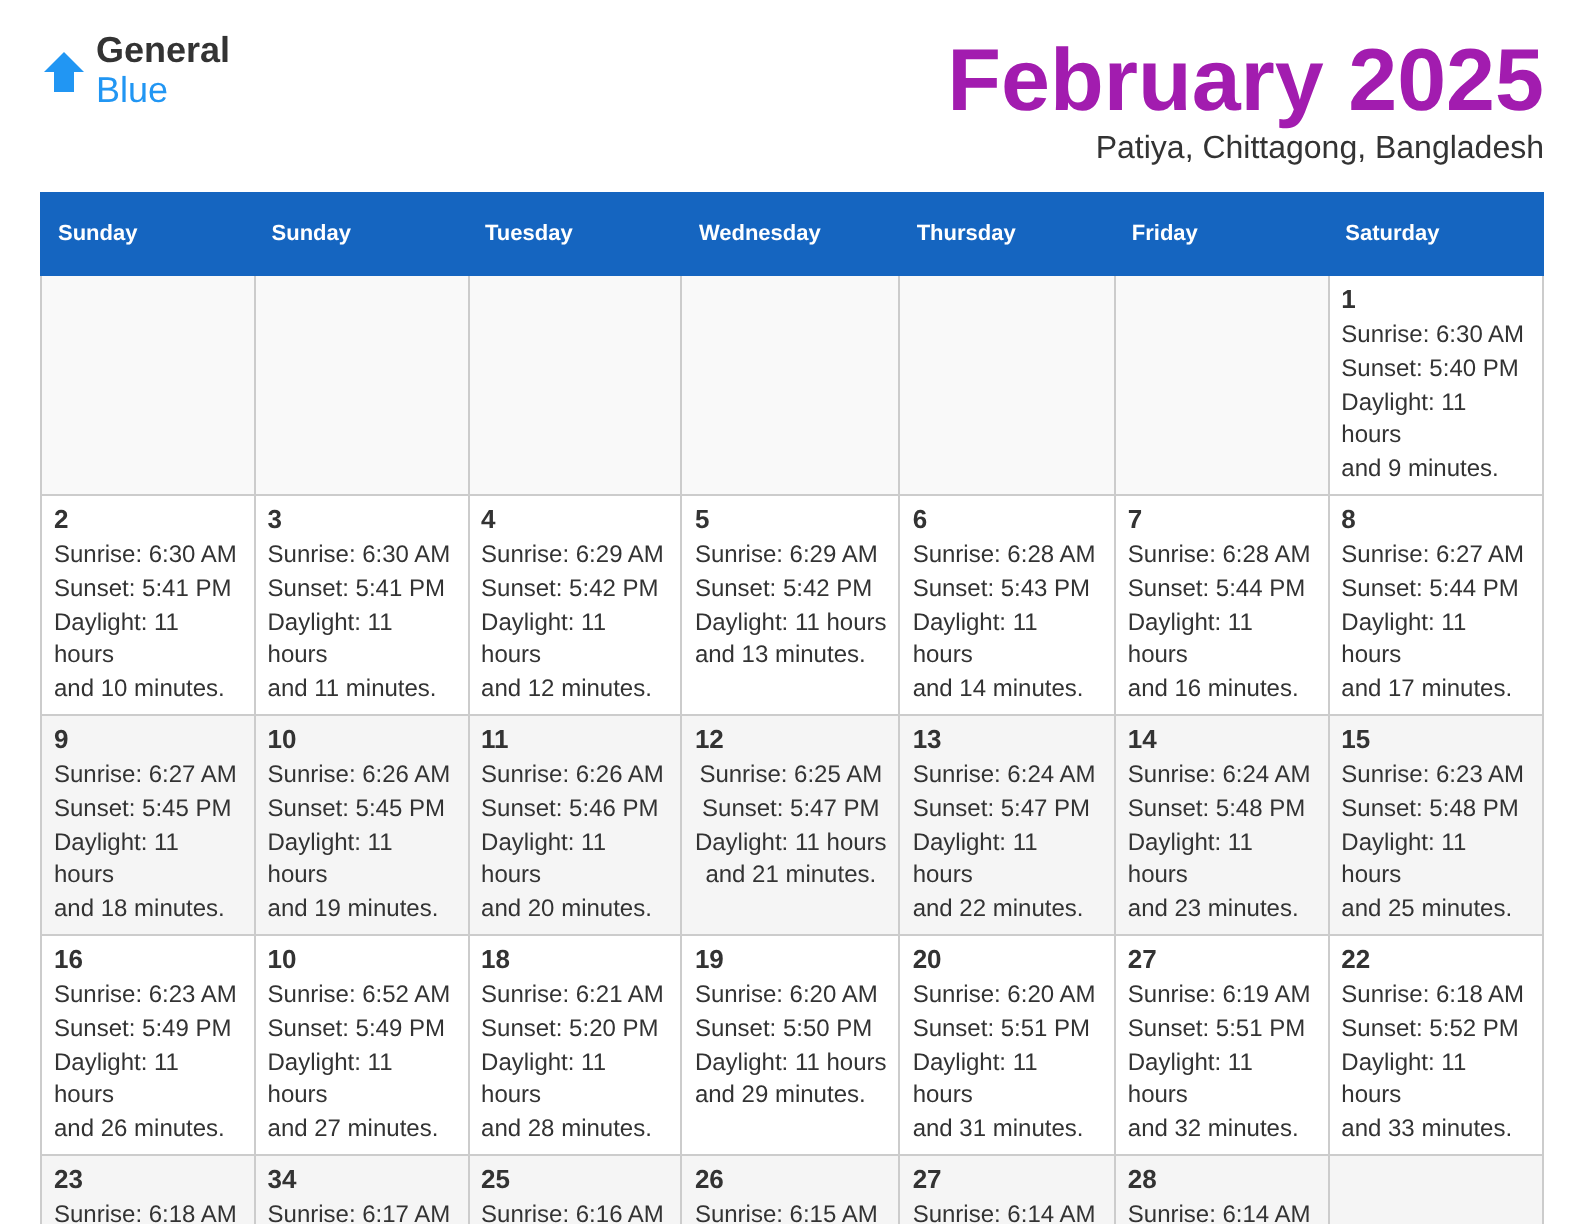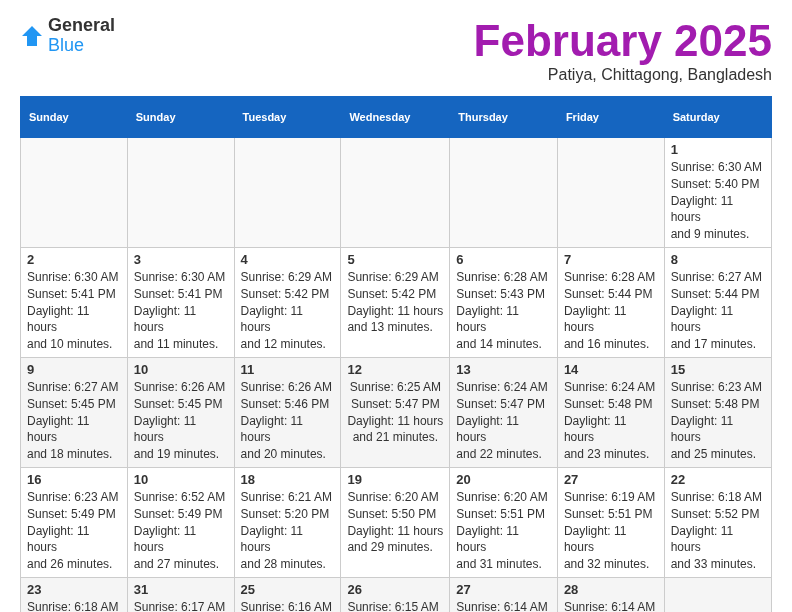--- a/index.html
+++ b/index.html
@@ -302,21 +302,21 @@
         </tr>
         <tr>
           <td class="row-shade">
             <span class="day-num">23</span>
             <div class="day-info" style="white-space: pre-line;">Sunrise: 6:18 AM
 Sunset: 5:52 PM
 Daylight: 11 hours
 and 34 minutes.</div>
           </td>
           <td class="row-shade">
-            <span class="day-num">31</span>
+            <span class="day-num">34</span>
             <div class="day-info" style="white-space: pre-line;">Sunrise: 6:17 AM
 Sunset: 5:53 PM
 Daylight: 11 hours
 and 36 minutes.</div>
           </td>
           <td class="row-shade">
             <span class="day-num">25</span>
             <div class="day-info" style="white-space: pre-line;">Sunrise: 6:16 AM
 Sunset: 5:53 PM
 Daylight: 11 hours

